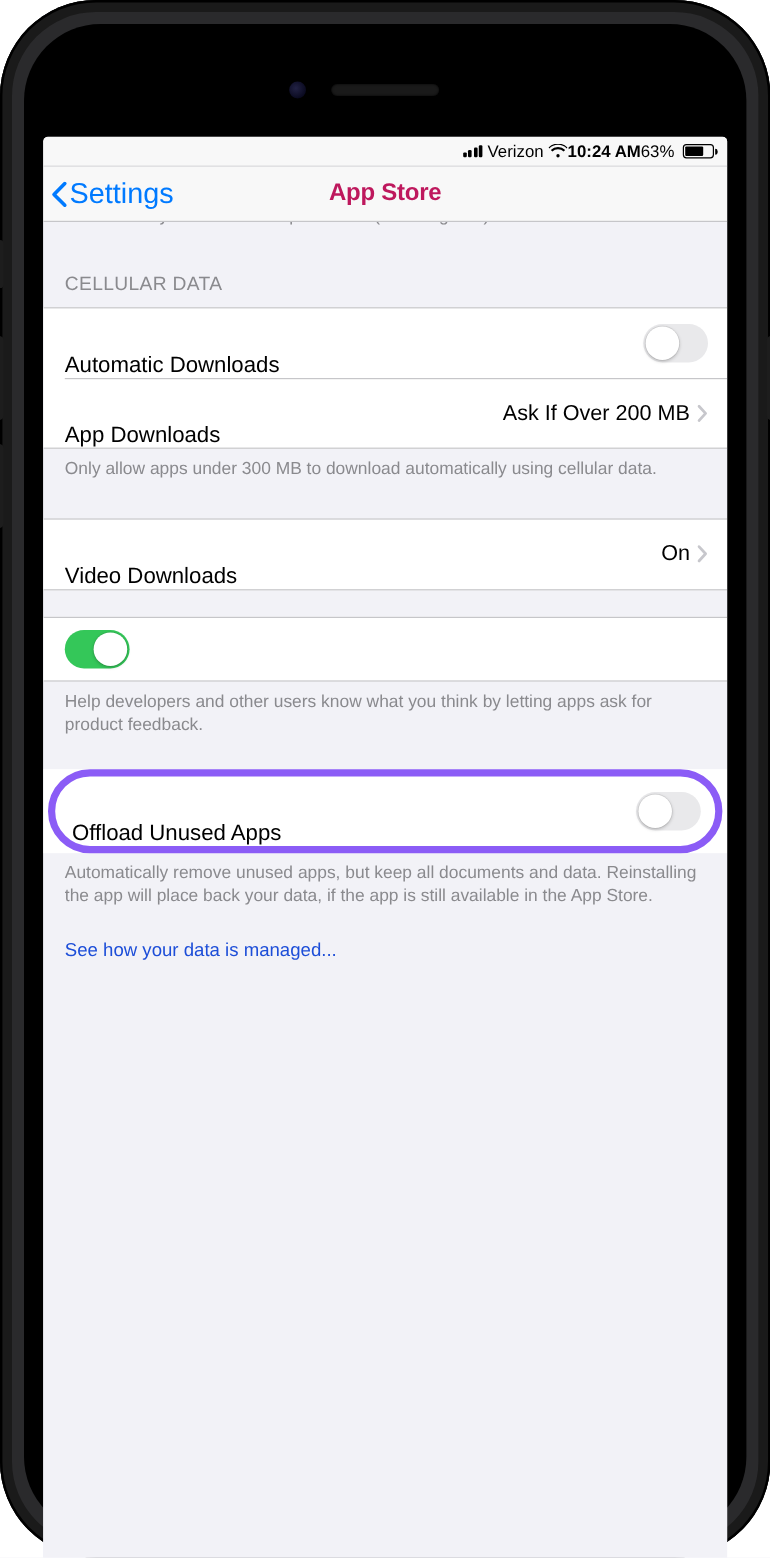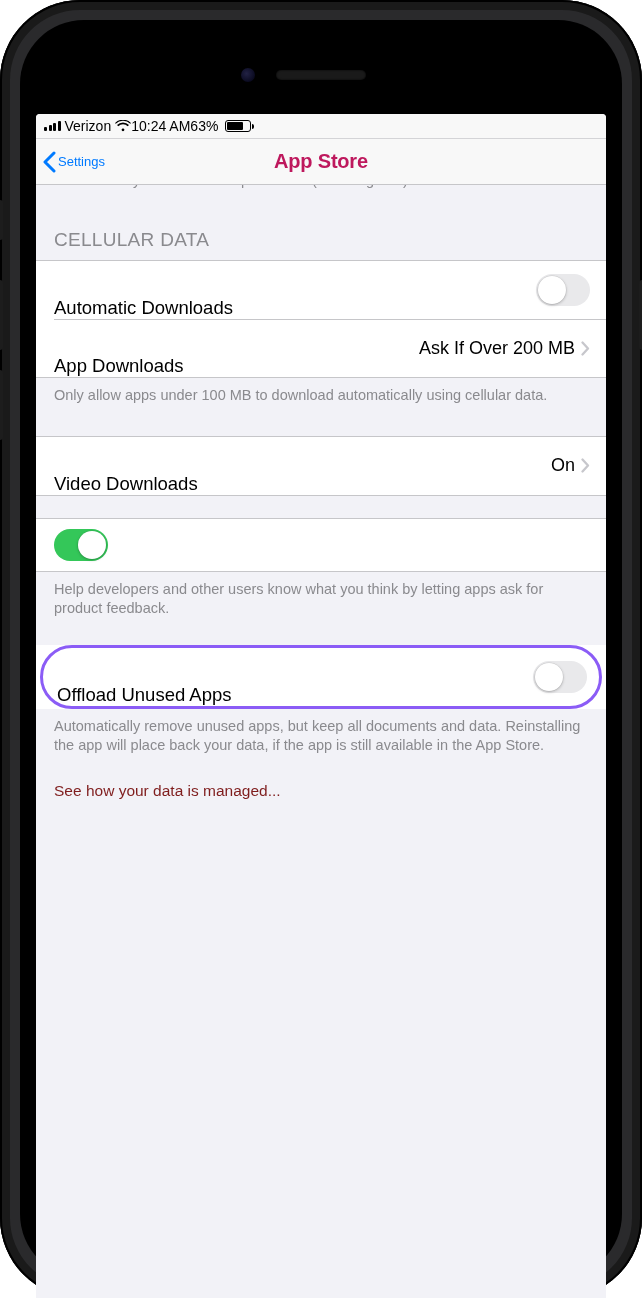--- a/index.html
+++ b/index.html
@@ -82,21 +82,21 @@
   
   .screen-top-spacer { height: 78px; }
   .screen-bottom-spacer { flex: 0 0 104px; }
 
   
   .statusbar {
     height: 22px;
     background: #f8f8f8;
     display: flex;
     align-items: center;
-    justify-content: flex-start;
+    justify-content: flex-end;
     font-size: 14px;
     font-weight: 500;
     color: #000;
     padding: 12px 8px;
     border-bottom: 0.5px solid #d4d4d7;
   }
   .sb-left,.sb-right { display:flex; align-items:center; gap:4px; }
   .signal { display:inline-flex; align-items:flex-end; gap:1.5px; }
   .signal i { width:3px; background:#000; display:inline-block; border-radius:1px;}
   .signal i:nth-child(1){height:4px}
@@ -118,47 +118,47 @@
     position: relative;
     display: flex;
     align-items: center;
     justify-content: center;
     border-bottom: 0.5px solid #c6c6c9;
   }
   .nav-title { font-size: 20px; font-weight: 600; color: #be185d; letter-spacing: -0.2px;}
   .nav-back {
     position:absolute; left:6px; top:0; bottom:0;
     display:flex; align-items:center;
-    color:#007aff; font-size:13px;
+    color:#007aff; font-size:24px;
   }
   .nav-back svg { margin-right:2px; }
 
   
   .content {
     flex: 1 1 auto;
     overflow: hidden;
     background: #f2f2f7;
   }
 
   .footer-text, .header-text {
     font-size: 14.5px;
     color: #8a8a8e;
     padding: 8px 18px 8px 18px;
     line-height: 1.35;
   }
   .header-text.caps {
     text-transform: uppercase;
-    font-size: 19px;
+    font-size: 16px;
     letter-spacing: 0.3px;
     padding-top: 28px;
     padding-bottom: 8px;
   }
   .footer-link {
     font-size: 15.5px;
-    color: #7f1d1d;
+    color: #1d4ed8;
     padding: 18px 18px 8px 18px;
   }
 
   .cell-group { background:#fff; border-top:0.5px solid #c6c6c9; border-bottom:0.5px solid #c6c6c9; }
   .cell {
     display:flex;
     align-items:center;
     min-height: 52px;
     padding: 0 16px 0 18px;
     font-size: 18.5px;
@@ -180,21 +180,21 @@
     position:absolute; top:2px; width:28px;height:28px;border-radius:50%;
     background:#fff; box-shadow:0 1px 3px rgba(0,0,0,0.25), 0 0 0 0.5px rgba(0,0,0,0.08);
   }
   .toggle.off { background:#e9e9eb; }
   .toggle.off .knob { left:2px; }
   .toggle.on { background:#34c759; }
   .toggle.on .knob { right:2px; }
 
   .highlight-row {
     position:relative;
-    border: 3px solid #8b5cf6;
+    border: 6px solid #8b5cf6;
     border-radius: 36px;
     margin: -4px 4px;
   }
   .highlight-row .cell { min-height:52px; padding-left:14px; padding-right:12px; }
   .highlight-row .cell::before { display:none; }
 
   
   .clipped-top {
     font-size:14.5px;color:#8a8a8e;padding:0 18px 8px 18px;line-height:1.35;
     margin-top:-14px; 
@@ -224,21 +224,21 @@
               <i></i>
               <i></i>
             </span>
           <span>Verizon</span>
           <span class="wifi-icon">
             <svg width="16" height="12" viewBox="0 0 16 12">
                 <path d="M8 11.2a1.4 1.4 0 1 0 0-2.8 1.4 1.4 0 0 0 0 2.8zM3.3 6.3a6.6 6.6 0 0 1 9.4 0l1.3-1.3a8.4 8.4 0 0 0-12 0l1.3 1.3zM.7 3.7a10.3 10.3 0 0 1 14.6 0L16 3l-.1-.1a11.2 11.2 0 0 0-15.8 0L0 3l.7.7z" fill="#000"></path>
               </svg>
           </span>
         </div>
-        <div style="font-weight:400">10:24 AM</div>
+        <div style="font-weight:700">10:24 AM</div>
         <div class="sb-right">
           <span>63%</span>
           <span class="battery">
             <span class="shell">
                 <span class="fill"></span>
               </span>
               <span class="cap"></span>
           </span>
         </div>
       </div>
@@ -268,21 +268,21 @@
           <div class="cell">
             <span class="label">App Downloads</span>
             <span class="detail">Ask If Over 200 MB</span>
             <span class="chevron">
               <svg width="9" height="15" viewBox="0 0 9 15">
                   <path d="M1.5 1.5 7 7.5l-5.5 6" stroke="#c7c7cc" stroke-width="2.3" fill="none" stroke-linecap="round" stroke-linejoin="round"></path>
                 </svg>
             </span>
           </div>
         </div>
-        <div class="footer-text">Only allow apps under 100 MB to download automatically using cellular data.</div>
+        <div class="footer-text">Only allow apps under 300 MB to download automatically using cellular data.</div>
 
         <div style="height:22px"></div>
         <div class="cell-group">
           <div class="cell">
             <span class="label">Video Downloads</span>
             <span class="detail">On</span>
             <span class="chevron">
               <svg width="9" height="15" viewBox="0 0 9 15">
                   <path d="M1.5 1.5 7 7.5l-5.5 6" stroke="#c7c7cc" stroke-width="2.3" fill="none" stroke-linecap="round" stroke-linejoin="round"></path>
                 </svg>

